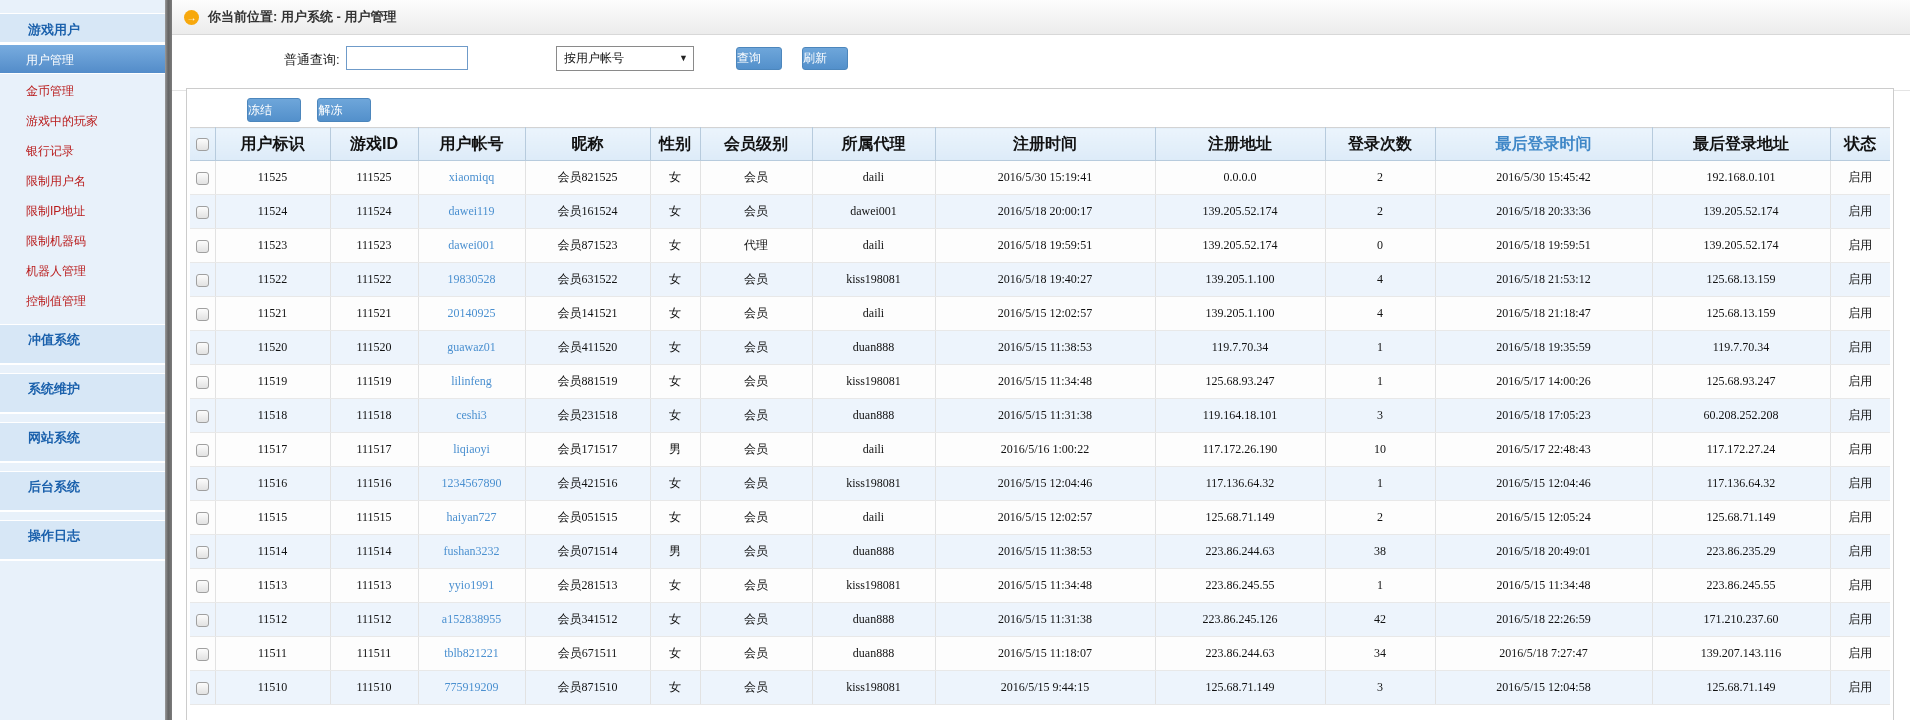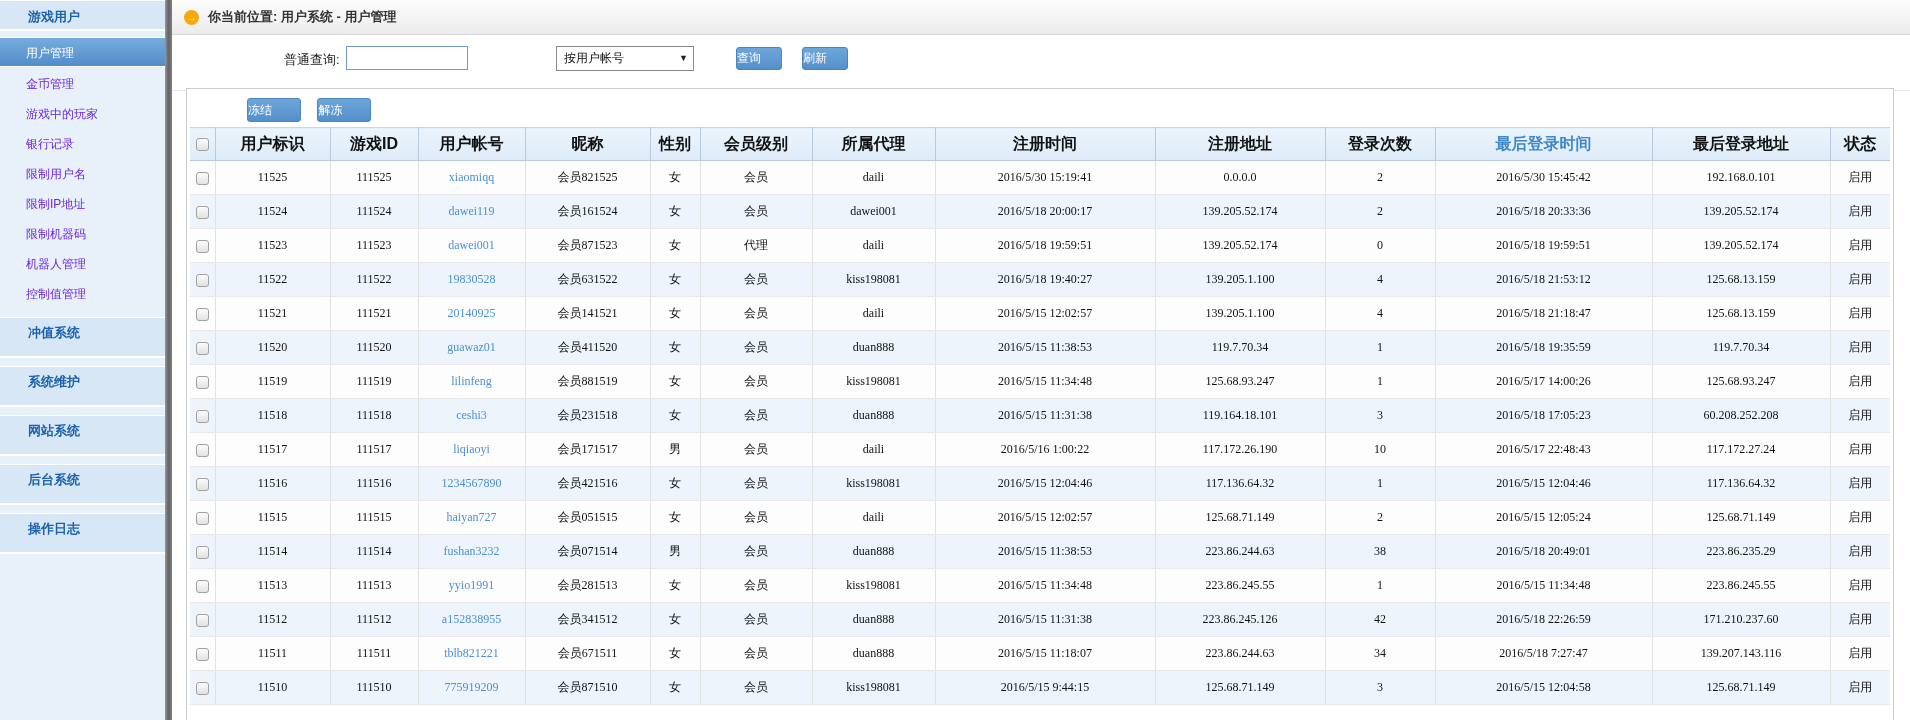--- a/index.html
+++ b/index.html
@@ -12,27 +12,27 @@
   .app { display:flex; width:1910px; height:720px; }
 
   
   .sidebar { width:165px; height:720px; background:#e8f1fa; flex:none; }
   .side-sec {
     height:41px; line-height:29px; padding-left:28px;
     font-size:13px; font-weight:bold; color:#1b61ac;
     background:#d7e7f6; border-top:1px solid #ffffff; border-bottom:2px solid #ffffff;
     margin-top:8px; cursor:pointer;
   }
-  .side-sec:first-child { margin-top:0; height:31px; line-height:31px; }
+  .side-sec:first-child { margin-top:13px; height:31px; line-height:31px; }
   .side-item {
     height:30px; line-height:30px; padding-left:26px;
-    font-size:12px; color:#6d28d9; cursor:pointer;
+    font-size:12px; color:#b91c1c; cursor:pointer;
   }
   .side-item.selected {
-    margin-top:6px; margin-bottom:2px; color:#ffffff;
+    margin-bottom:2px; color:#ffffff;
     background:linear-gradient(#78acdf,#538cc9);
     border-top:1px solid #ffffff; border-bottom:1px solid #ffffff;
   }
   .divider { width:7px; height:720px; flex:none;
     background:linear-gradient(90deg,#9a9a9a,#646464 45%,#7c7c7c); }
 
   
   .main { flex:1; position:relative; background:#ffffff; height:720px; }
 
   .breadcrumb {

